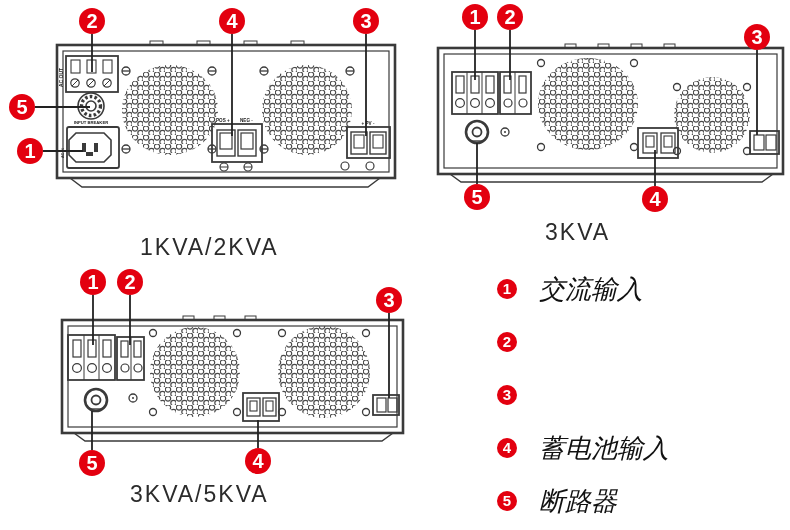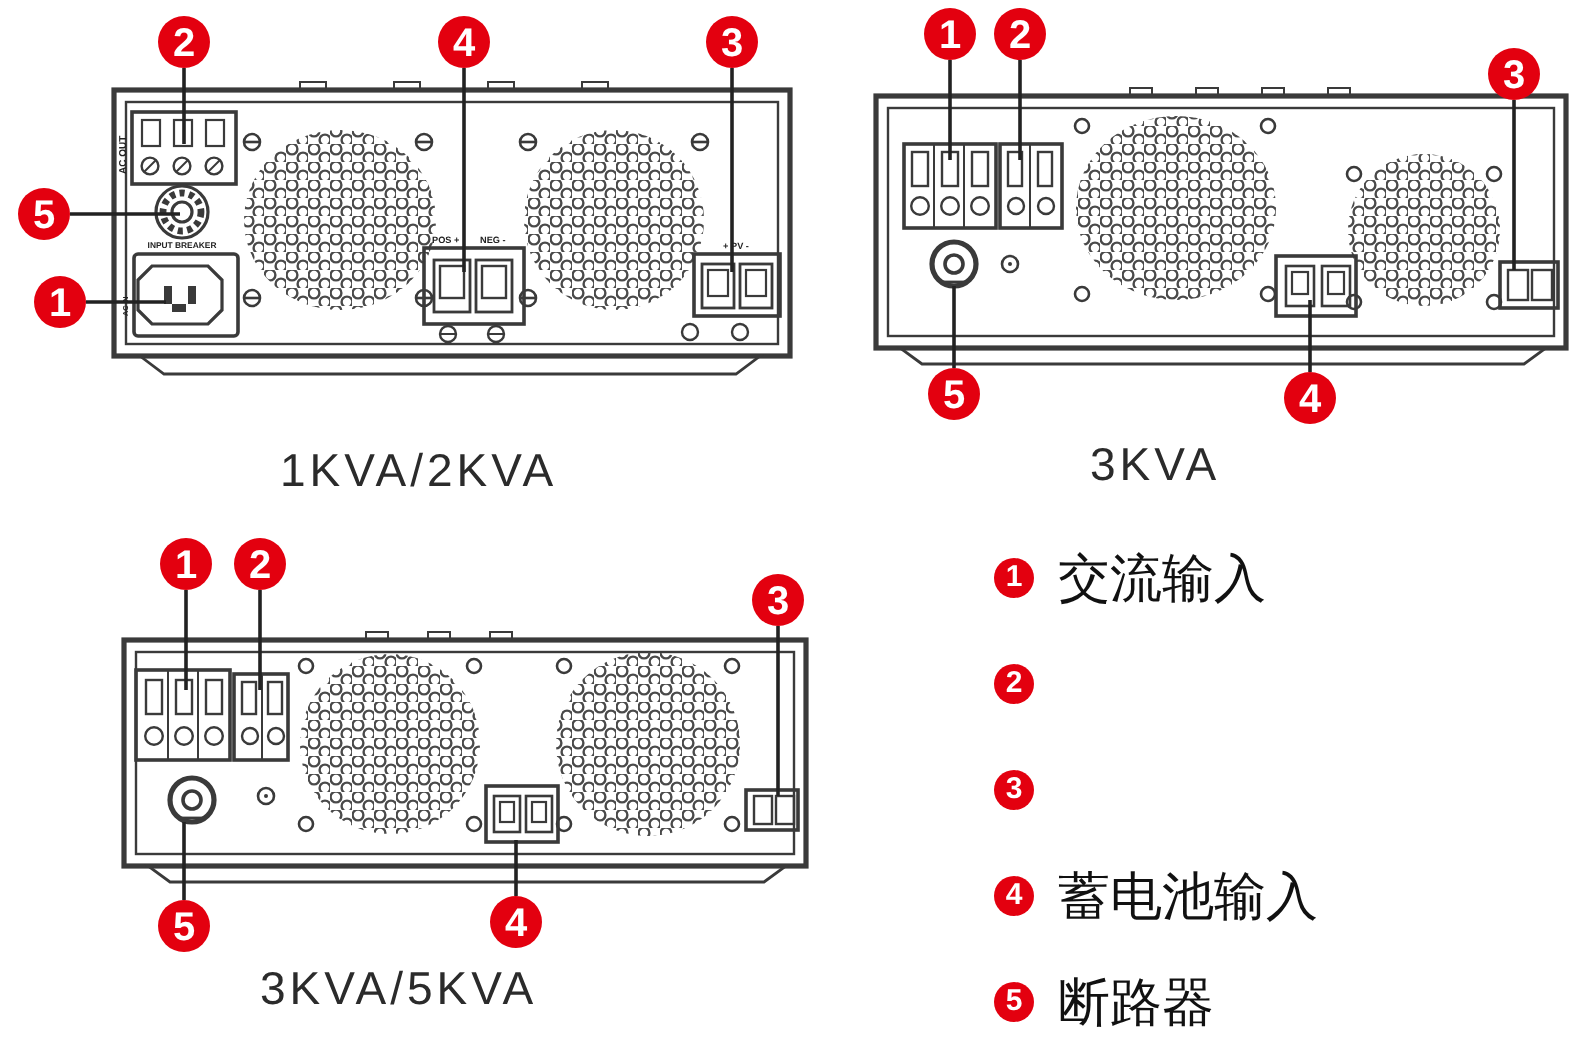--- a/index.html
+++ b/index.html
@@ -13,21 +13,21 @@
     position:absolute;color:#2b2b2b;font-size:23px;letter-spacing:2px;
     font-family:"Liberation Sans", sans-serif;white-space:nowrap;
   }
   .legend{position:absolute;left:497px;top:0;width:290px;height:530px;}
   .legend-row{position:absolute;left:0;display:flex;align-items:center;height:32px;}
   .legend-badge{
     width:20px;height:20px;border-radius:50%;background:#e3000f;color:#fff;
     font-size:15px;font-weight:bold;line-height:20px;text-align:center;
     flex:0 0 auto;
   }
-  .legend-label{margin-left:12px;font-size:26px;color:#111;white-space:nowrap;}
+  .legend-label{margin-left:22px;font-size:26px;color:#111;white-space:nowrap;font-style:italic;}
 </style>
 </head>
 <body>
 
 <div class="canvas">
 
 <svg width="790" height="530" viewBox="0 0 790 530">
   <defs>
     <pattern id="dots" width="11" height="9" patternUnits="userSpaceOnUse">
       <circle cx="3" cy="2.5" r="2.7" fill="none" stroke="#4a4a4a" stroke-width="1.2"></circle>
@@ -309,21 +309,21 @@
     <text x="130" y="289" fill="#fff">2</text>
     <circle cx="389" cy="300" r="13" fill="#e3000f"></circle>
     <text x="389" y="307" fill="#fff">3</text>
     <circle cx="92" cy="463" r="13" fill="#e3000f"></circle>
     <text x="92" y="470" fill="#fff">5</text>
     <circle cx="258" cy="461" r="13" fill="#e3000f"></circle>
     <text x="258" y="468" fill="#fff">4</text>
   </g>
 </svg>
 
-<div class="caption" style="left:140px;top:222px;text-align:right;">1KVA/2KVA</div>
+<div class="caption" style="left:140px;top:234px;text-align:right;">1KVA/2KVA</div>
 <div class="caption" style="left:545px;top:219px;">3KVA</div>
 <div class="caption" style="left:117px;top:481px;margin-left:13px;">3KVA/5KVA</div>
 
 <div class="legend">
   <div class="legend-row" style="top:273px;">
     <span class="legend-badge">1</span>
     <span class="legend-label">交流输入</span>
   </div>
   <div class="legend-row" style="top:326px;">
     <span class="legend-badge">2</span>

